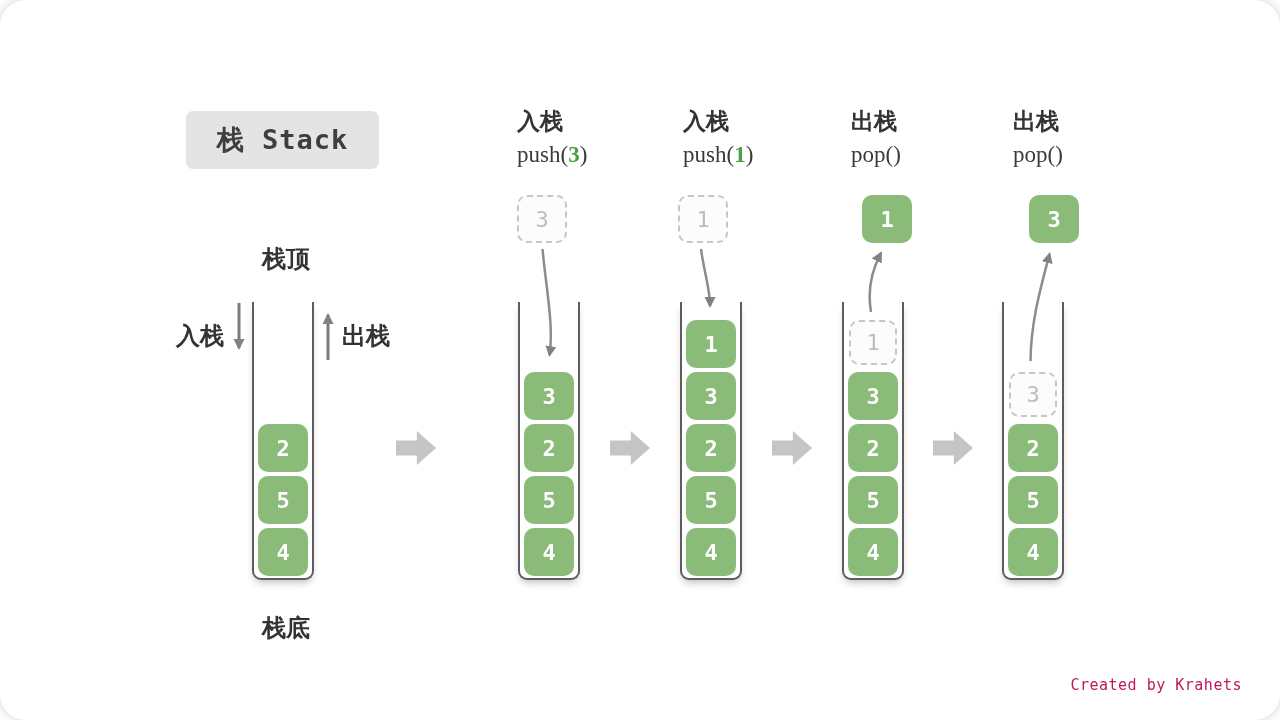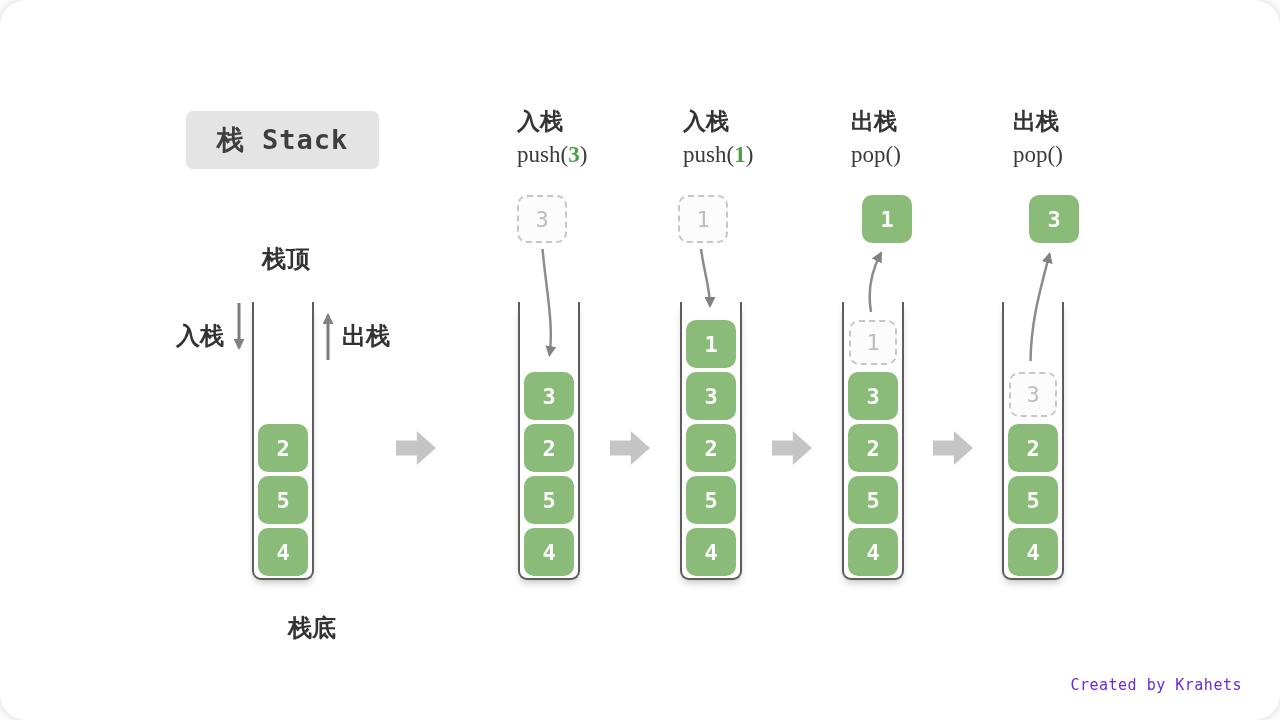--- a/index.html
+++ b/index.html
@@ -13,21 +13,21 @@
     position:absolute;left:186px;top:111px;width:193px;height:58px;
     background:#e4e4e4;border-radius:7px;display:flex;align-items:center;justify-content:center;
     font-size:27px;font-weight:bold;color:#3e3e3e;letter-spacing:1px;
   }
   
   .lbl{
     position:absolute;font-family:Liberation Serif, serif;font-weight:700;
     font-size:24px;color:#333333;white-space:nowrap;
   }
   .lbl-top{left:236px;top:243px;width:100px;text-align:center;}
-  .lbl-bottom{left:236px;top:612px;width:100px;text-align:right;}
+  .lbl-bottom{left:236px;top:612px;width:100px;text-align:center;}
   .lbl-push{left:168px;top:320px;width:56px;text-align:right;}
   .lbl-pop{left:342px;top:320px;width:56px;text-align:left;}
   
   .col-header{position:absolute;top:108px;}
   .col-header .op{
     font-family:"Liberation Sans",sans-serif;font-weight:700;
     font-size:23px;color:#333333;line-height:26px;
   }
   .col-header .code{
     margin-top:8px;font-family:Liberation Serif, serif;
@@ -65,21 +65,21 @@
   
   .flow{
     position:absolute;top:431px;width:40px;height:34px;background:#c5c5c5;
     clip-path:polygon(0 28%,52% 28%,52% 0,100% 50%,52% 100%,52% 72%,0 72%);
   }
   .fl-1{left:396px;} .fl-2{left:610px;} .fl-3{left:772px;} .fl-4{left:933px;}
   
   .arrows{position:absolute;left:0;top:0;width:1280px;height:720px;pointer-events:none;}
   
   .watermark{
-    position:absolute;right:38px;top:676px;font-size:15px;color:#6d28d9;
+    position:absolute;right:38px;top:676px;font-size:15px;color:#be185d;
     font-family:"DejaVu Sans Mono",monospace;letter-spacing:.5px;
   }
 </style>
 </head>
 <body>
 
 <div class="canvas">
 
   <div class="title-box">
     <span>栈 Stack</span>

